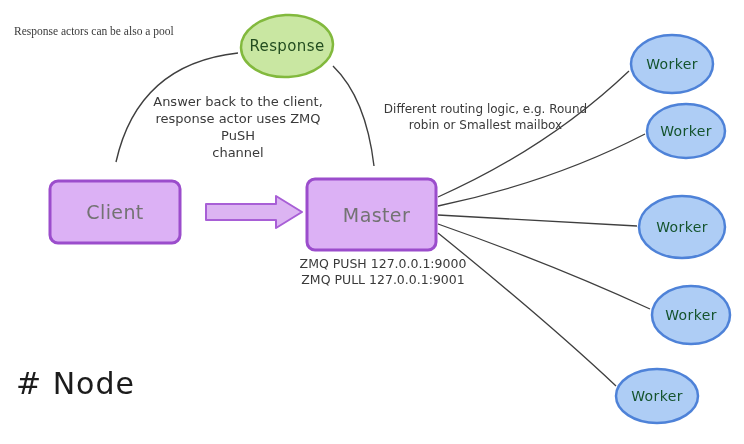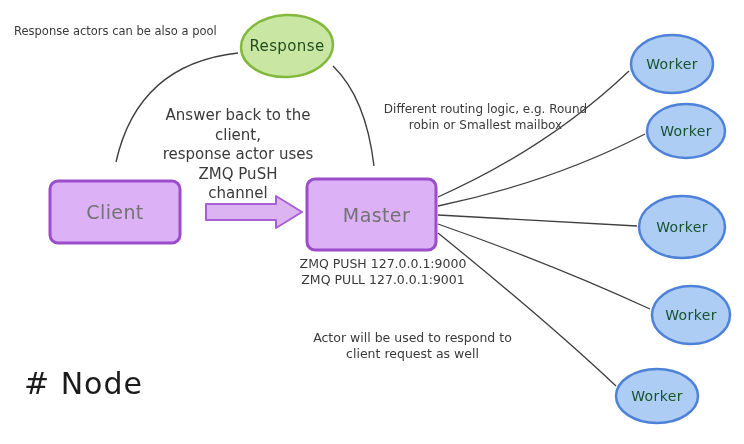--- a/index.html
+++ b/index.html
@@ -10,24 +10,24 @@
   .canvas > svg { position:absolute; left:0; top:0; }
 
   .label { position:absolute; display:flex; align-items:center; justify-content:center;
            text-align:center; pointer-events:none; letter-spacing:0.4px; }
   .label-green  { color:#234d20; font-size:15px; }
   .label-purple { color:#737373; font-size:19px; }
   .label-blue   { color:#14532d; font-size:14px; }
 
   .note { position:absolute; color:#3a3a3a; white-space:pre-line; text-align:center;
           line-height:1.3; pointer-events:none; }
-  .note-left { text-align:left; white-space:nowrap; }
+  .note-left { text-align:left; white-space:nowrap;font-family:Liberation Serif, serif; }
 
   .node-title { position:absolute; color:#1b1b1b; font-size:30px; white-space:nowrap;
-                letter-spacing:1px;margin-left:8px; }
+                letter-spacing:1px; }
 
   .shape-purple { fill:#dcb1f5; stroke:#9b4dcc; stroke-width:3; }
   .shape-green  { fill:#c9e7a2; stroke:#82b93d; stroke-width:2.5; }
   .shape-blue   { fill:#aecdf5; stroke:#4e82d8; stroke-width:2.5; }
   .arc  { fill:none; stroke:#3f3f3f; stroke-width:1.4; }
   .link { fill:none; stroke:#3f3f3f; stroke-width:1.3; }
   .block-arrow { fill:#dcb4f2; stroke:#a85fd6; stroke-width:2; stroke-linejoin:round; }
 </style>
 </head>
 <body>
@@ -67,28 +67,26 @@
   <div class="label label-purple" style="left:307px; top:179px; width:139px; height:71px;">Master</div>
 
   <div class="label label-blue" style="left:631px; top:35px; width:82px; height:58px;">Worker</div>
   <div class="label label-blue" style="left:647px; top:104px; width:78px; height:54px;">Worker</div>
   <div class="label label-blue" style="left:639px; top:196px; width:86px; height:62px;">Worker</div>
   <div class="label label-blue" style="left:652px; top:286px; width:78px; height:58px;">Worker</div>
   <div class="label label-blue" style="left:616px; top:369px; width:82px; height:54px;">Worker</div>
 
   <div class="note note-left" style="left:14px; top:24px; font-size:11.5px;">Response actors can be also a pool</div>
 
-  <div class="note" style="left:148px; top:94px; width:180px; font-size:15px;margin-top:12px;">Answer back to the client,
+  <div class="note" style="left:148px; top:94px; width:180px; font-size:13px;">Answer back to the client,
 response actor uses ZMQ PuSH
 channel</div>
 
   <div class="note" style="left:378px; top:102px; width:215px; font-size:12px;">Different routing logic, e.g. Round
 robin or Smallest mailbox</div>
 
   <div class="note" style="left:288px; top:256px; width:190px; font-size:12.5px;">ZMQ PUSH 127.0.0.1:9000
 ZMQ PULL 127.0.0.1:9001</div>
 
-  <div class="note" style="left:305px; top:330px; width:215px; font-size:12.5px;">Actor will be used to respond to
-client request as well</div>
 
   <div class="node-title" style="left:16px; top:366px;"># Node</div>
 
 </div>
 
 </body></html>

